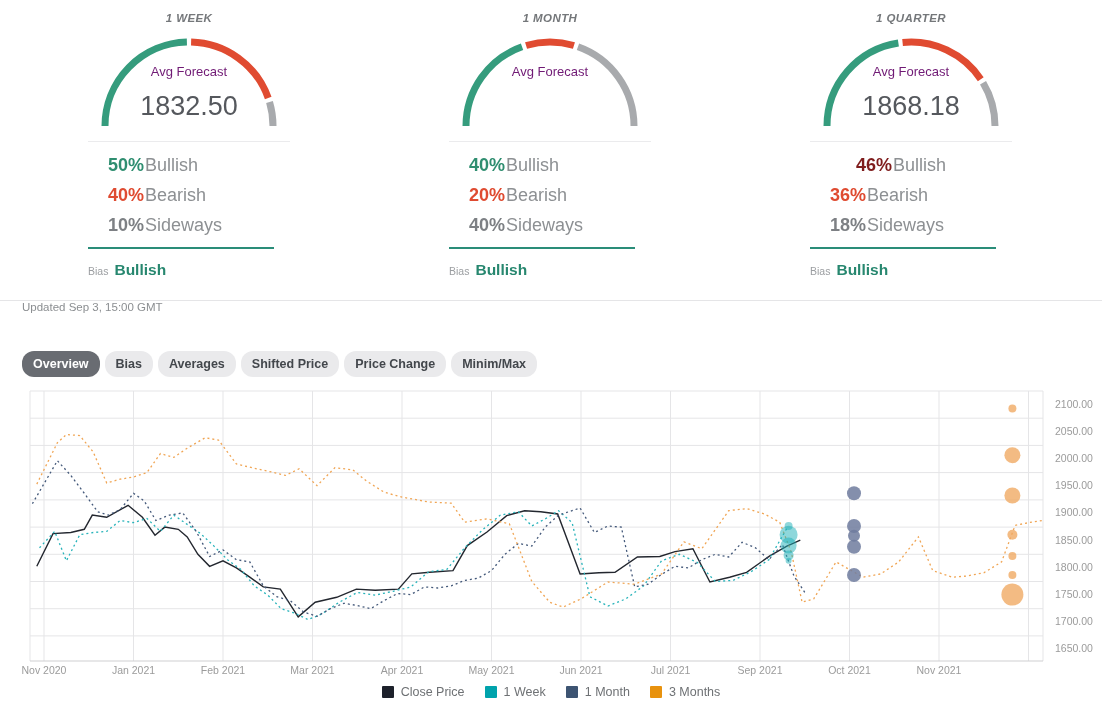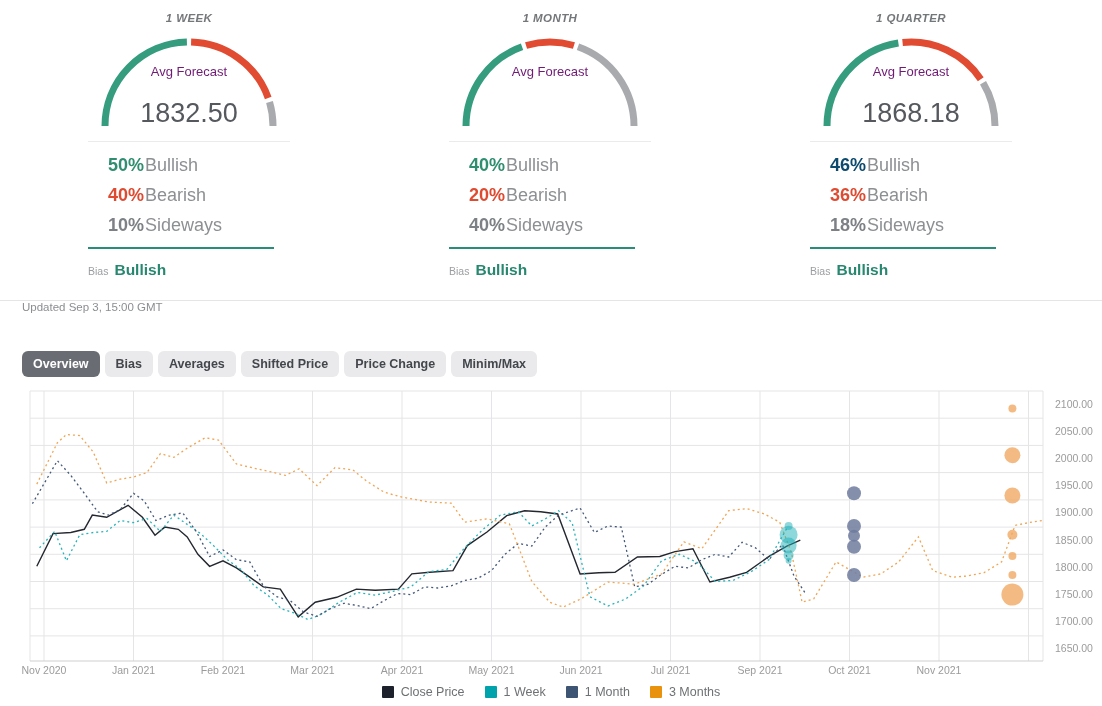--- a/index.html
+++ b/index.html
@@ -7,37 +7,37 @@
               font-family:"Liberation Sans", sans-serif; }
   
   .gauges-row { display:flex; justify-content:space-between; padding:12px 90px 0 88px; }
   .gauge-col { width:202px; }
   .gauge-title { text-align:center; font-style:italic; font-weight:bold; font-size:11.5px;
                  color:#74777a; letter-spacing:.4px; margin-bottom:6px; }
   .gauge-wrap { position:relative; width:202px; height:100px; }
   .gauge-wrap svg { position:absolute; left:0; top:0; }
   .gauge-avg-label { position:absolute; top:34px; width:100%; text-align:center;
                      font-size:13px; color:#701a75; }
-  .gauge-avg-value { position:absolute; top:68px; width:100%; text-align:center;
+  .gauge-avg-value { position:absolute; top:61px; width:100%; text-align:center;
                      font-size:27px; color:#55585d; }
   .gauge-divider { height:1px; background:#ebebed; margin-top:11px; }
   .gauge-stats { padding:8px 0 0 20px; }
   .stat-row { display:flex; align-items:center; height:30px; font-size:18px; }
   .stat-pct { font-weight:bold; width:37px; }
   .stat-label { color:#8d9093; }
   .bias-line { height:2px; background:#2a8d79; width:186px; margin-top:7px; }
   .bias-row { margin-top:12px; display:flex; align-items:baseline; }
   .bias-label { font-size:10.5px; color:#9b9ea1; margin-right:6px; }
   .bias-value { font-size:15.5px; font-weight:bold; color:#27876f; }
   
   .page-divider { height:1px; background:#e5e5e7; margin-top:21px; }
   .updated { margin:0 0 0 22px; font-size:11.5px; color:#8b8e91; }
   .tab-bar { display:flex; gap:5px; margin:38px 0 0 22px; }
   .tab { border:none; background:#eaeaec; color:#43474c; font-family:"Liberation Sans",sans-serif;
-         font-size:12.5px; font-weight:bold; padding:6px 11px; border-radius:6px; cursor:pointer; }
+         font-size:12.5px; font-weight:bold; padding:6px 11px; border-radius:12px; cursor:pointer; }
   .tab.active { background:#696c72; color:#fff; }
   
   .chart-block { margin-top:10px; }
   .legend-row { display:flex; justify-content:center; gap:20px; margin-top:2px; }
   .legend-item { display:flex; align-items:center; gap:7px; font-size:12.5px; color:#6e7174; cursor:pointer; }
   .legend-swatch { width:12px; height:12px; border-radius:1px; display:inline-block; }
 </style>
 </head>
 <body>
 
@@ -115,21 +115,21 @@
           <path d="M 17.00 96.00 A 84 84 0 0 1 88.38 12.95" stroke="#359c7d" stroke-width="7" fill="none"></path>
           <path d="M 92.57 12.42 A 84 84 0 0 1 170.77 49.22" stroke="#e04b31" stroke-width="7" fill="none"></path>
           <path d="M 173.03 52.79 A 84 84 0 0 1 185.00 96.00" stroke="#a8aaad" stroke-width="7" fill="none"></path>
         </svg>
       <div class="gauge-avg-label">Avg Forecast</div>
       <div class="gauge-avg-value">1868.18</div>
     </div>
     <div class="gauge-divider"></div>
     <div class="gauge-stats">
       <div class="stat-row">
-        <span class="stat-pct pct-bullish" style="color: #0c4a6e;">46%</span>
+        <span class="stat-pct pct-bullish" style="color: #7f1d1d; margin-left: 26px;">46%</span>
         <span class="stat-label">Bullish</span>
       </div>
       <div class="stat-row">
         <span class="stat-pct pct-bearish" style="color: rgb(223, 75, 49);">36%</span>
         <span class="stat-label">Bearish</span>
       </div>
       <div class="stat-row">
         <span class="stat-pct pct-sideways" style="color: rgb(125, 128, 132);">18%</span>
         <span class="stat-label">Sideways</span>
       </div>

